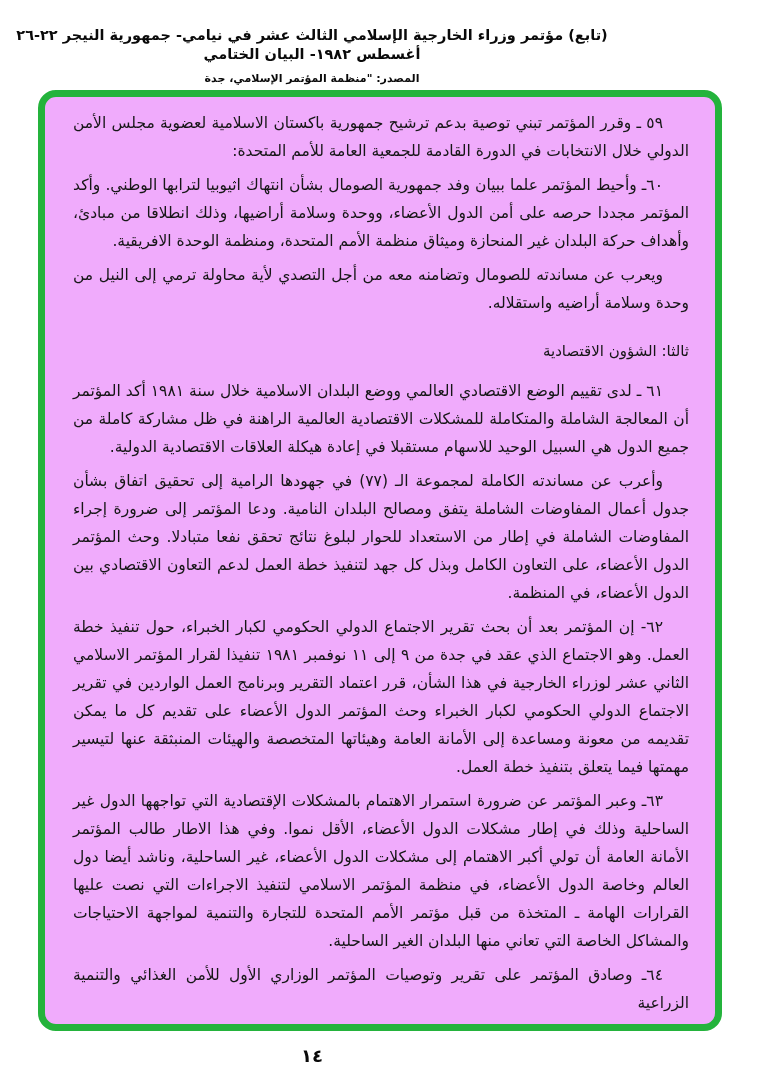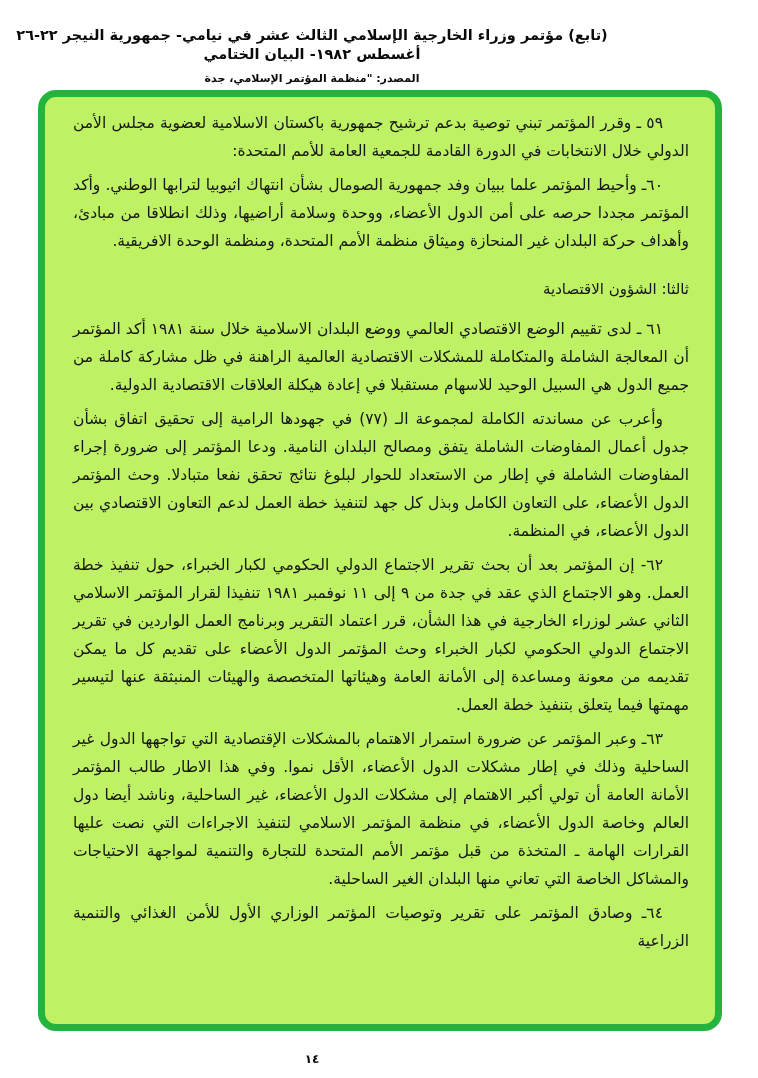--- a/index.html
+++ b/index.html
@@ -36,21 +36,21 @@
   .content-box {
     position: absolute;
     top: 90px;
     left: 38px;
     width: 684px;
     height: 941px;
     border: 7px solid #24b33c;
     border-radius: 18px;
     padding: 12px 26px 10px 28px;
     overflow: hidden;
-    background: #bef264;
+    background: #f0abfc;
   }
   .doc-text {
     direction: rtl;
     text-align: justify;
     font-size: 15.5px;
     line-height: 28px;
     color: #161616;
   }
   .doc-text p {
     margin: 0 0 6px 0;
@@ -64,21 +64,21 @@
     color: #161616;
     margin: 20px 0 12px 0;
   }
   .page-number {
     position: absolute;
     bottom: 12px;
     left: 0;
     width: 100%;
     text-align: center;
     font-weight: bold;
-    font-size: 12px;
+    font-size: 18px;
     color: #0a0a0a;
   }
 </style>
 </head>
 <body>
 
 <div class="page">
 
   <div class="page-header">
     <div class="header-title">(تابع) مؤتمر وزراء الخارجية الإسلامي الثالث عشر في نيامي- جمهورية النيجر ٢٢-٢٦ أغسطس ١٩٨٢- البيان الختامي</div>
@@ -86,20 +86,21 @@
   </div>
 
   <div class="content-box">
     <div class="doc-text">
 
       <p>٥٩ ـ وقرر المؤتمر تبني توصية بدعم ترشيح جمهورية باكستان الاسلامية لعضوية مجلس الأمن الدولي خلال الانتخابات في الدورة القادمة للجمعية العامة للأمم المتحدة:</p>
 
 
       <p>٦٠ـ وأحيط المؤتمر علما ببيان وفد جمهورية الصومال بشأن انتهاك اثيوبيا لترابها الوطني. وأكد المؤتمر مجددا حرصه على أمن الدول الأعضاء، ووحدة وسلامة أراضيها، وذلك انطلاقا من مبادئ، وأهداف حركة البلدان غير المنحازة وميثاق منظمة الأمم المتحدة، ومنظمة الوحدة الافريقية.</p>
 
+      <p>ويعرب عن مساندته للصومال وتضامنه معه من أجل التصدي لأية محاولة ترمي إلى النيل من وحدة وسلامة أراضيه واستقلاله.</p>
 
       <div class="section-heading">ثالثا: الشؤون الاقتصادية</div>
 
       <p>٦١ ـ لدى تقييم الوضع الاقتصادي العالمي ووضع البلدان الاسلامية خلال سنة ١٩٨١ أكد المؤتمر أن المعالجة الشاملة والمتكاملة للمشكلات الاقتصادية العالمية الراهنة في ظل مشاركة كاملة من جميع الدول هي السبيل الوحيد للاسهام مستقبلا في إعادة هيكلة العلاقات الاقتصادية الدولية.</p>
 
       <p>وأعرب عن مساندته الكاملة لمجموعة الـ (٧٧) في جهودها الرامية إلى تحقيق اتفاق بشأن جدول أعمال المفاوضات الشاملة يتفق ومصالح البلدان النامية. ودعا المؤتمر إلى ضرورة إجراء المفاوضات الشاملة في إطار من الاستعداد للحوار لبلوغ نتائج تحقق نفعا متبادلا. وحث المؤتمر الدول الأعضاء، على التعاون الكامل وبذل كل جهد لتنفيذ خطة العمل لدعم التعاون الاقتصادي بين الدول الأعضاء، في المنظمة.</p>
 
       <p>٦٢- إن المؤتمر بعد أن بحث تقرير الاجتماع الدولي الحكومي لكبار الخبراء، حول تنفيذ خطة العمل. وهو الاجتماع الذي عقد في جدة من ٩ إلى ١١ نوفمبر ١٩٨١ تنفيذا لقرار المؤتمر الاسلامي الثاني عشر لوزراء الخارجية في هذا الشأن، قرر اعتماد التقرير وبرنامج العمل الواردين في تقرير الاجتماع الدولي الحكومي لكبار الخبراء وحث المؤتمر الدول الأعضاء على تقديم كل ما يمكن تقديمه من معونة ومساعدة إلى الأمانة العامة وهيئاتها المتخصصة والهيئات المنبثقة عنها لتيسير مهمتها فيما يتعلق بتنفيذ خطة العمل.</p>
 
       <p>٦٣ـ وعبر المؤتمر عن ضرورة استمرار الاهتمام بالمشكلات الإقتصادية التي تواجهها الدول غير الساحلية وذلك في إطار مشكلات الدول الأعضاء، الأقل نموا. وفي هذا الاطار طالب المؤتمر الأمانة العامة أن تولي أكبر الاهتمام إلى مشكلات الدول الأعضاء، غير الساحلية، وناشد أيضا دول العالم وخاصة الدول الأعضاء، في منظمة المؤتمر الاسلامي لتنفيذ الاجراءات التي نصت عليها القرارات الهامة ـ المتخذة من قبل مؤتمر الأمم المتحدة للتجارة والتنمية لمواجهة الاحتياجات والمشاكل الخاصة التي تعاني منها البلدان الغير الساحلية.</p>

